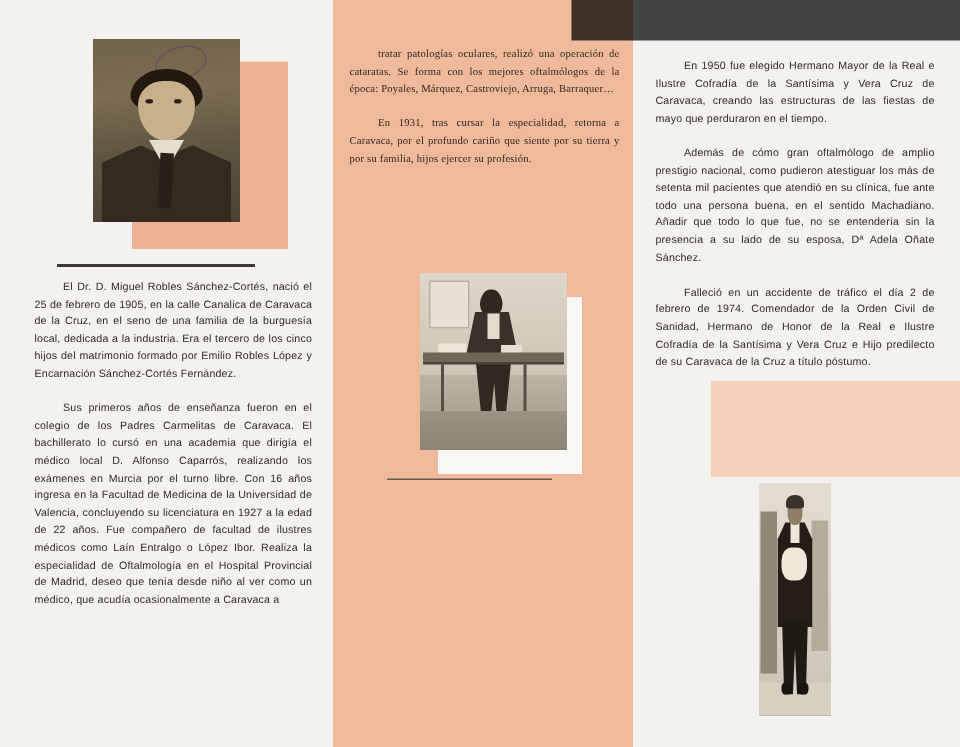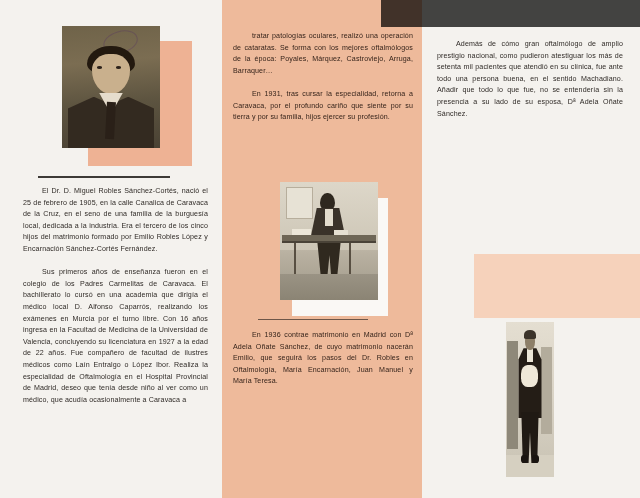--- a/index.html
+++ b/index.html
@@ -60,21 +60,21 @@
   
   .body-text {
     position: absolute;
     font-size: 7.1px;
     line-height: 11.6px;
     text-align: justify;
     color: #2f2a26;
     letter-spacing: 0.12px;
     text-indent: 19px;
   }
-  .body-text.on-peach { color: #35231a; }
+  .body-text.on-peach { color: #35231a; font-family: Liberation Serif, serif; }
   .body-text p { margin: 0 0 11.6px 0; }
   .body-text p:last-child { margin-bottom: 0; }
 
   
   .rule {
     position: absolute;
     height: 2px;
     background: #3d3a36;
   }
   .rule.thin {
@@ -321,25 +321,26 @@
     <div class="desk"></div>
     <div class="desk-shade"></div>
     <div class="leg a"></div>
     <div class="leg b"></div>
     <div class="floor"></div>
   </div>
 
   <div class="rule thin" style="left:258px; top:319px; width:110px;"></div>
 
   <div class="body-text on-peach" style="left:233px; top:330px; width:180px;">
-    <p>En 1936 contrae matrimonio en Madrid con Dª Adela Oñate Sánchez, de cuyo matrimonio nacerán Emilio, que seguirá los pasos del Dr. Robles en Oftalmología, María Encarnación, Juan Manuel y María Teresa.</p>
   </div>
 
   <div class="body-text" style="left:437px; top:39px; width:186px;">
+    <p>En 1950 fue elegido Hermano Mayor de la Real e Ilustre Cofradía de la Santísima y Vera Cruz de Caravaca, creando las estructuras de las fiestas de mayo que perduraron en el tiempo.</p>
     <p>Además de cómo gran oftalmólogo de amplio prestigio nacional, como pudieron atestiguar los más de setenta mil pacientes que atendió en su clínica, fue ante todo una persona buena, en el sentido Machadiano. Añadir que todo lo que fue, no se entendería sin la presencia a su lado de su esposa, Dª Adela Oñate Sánchez.</p>
+    <p>Falleció en un accidente de tráfico el día 2 de febrero de 1974. Comendador de la Orden Civil de Sanidad, Hermano de Honor de la Real e Ilustre Cofradía de la Santísima y Vera Cruz e Hijo predilecto de su Caravaca de la Cruz a título póstumo.</p>
   </div>
 
   <div class="photo portrait3" style="left:506px; top:322px; width:48px; height:155px;">
     <div class="grain"></div>
     <div class="bgfig-l"></div>
     <div class="bgfig-r"></div>
     <div class="ground"></div>
     <div class="suit"></div>
     <div class="shirt"></div>
     <div class="head"></div>

